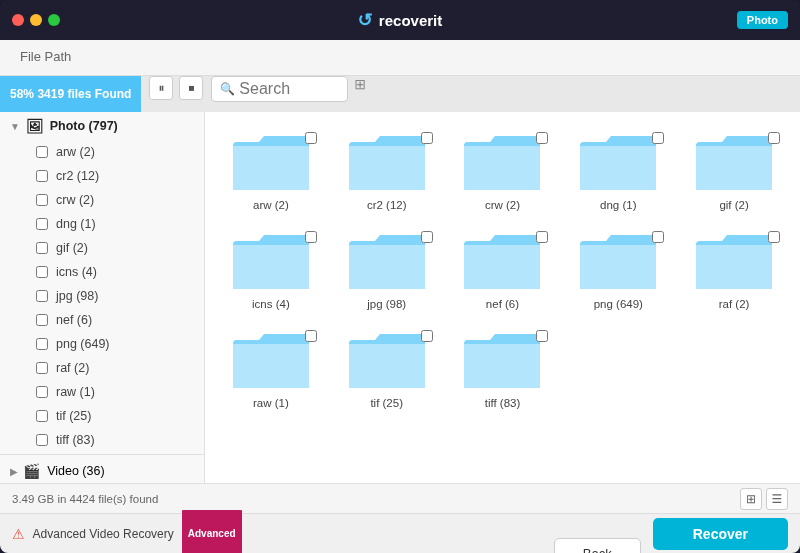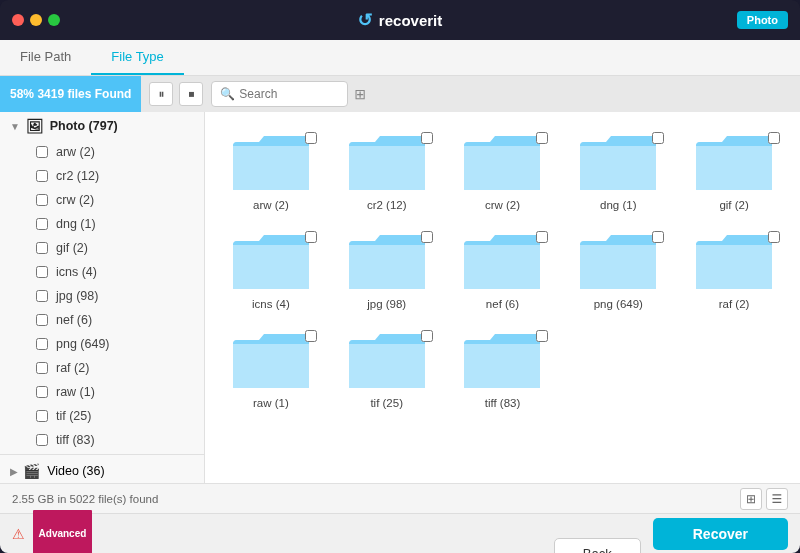--- a/index.html
+++ b/index.html
@@ -81,21 +81,21 @@
       color: #00b4d8;
       border-bottom: 2px solid #00b4d8;
       font-weight: 500;
     }
 
     
     .progress-bar {
       background: #e8e8e8;
       height: 36px;
       display: flex;
-      align-items: center;
+      align-items: flex-start;
       position: relative;
       overflow: hidden;
     }
     .progress-fill {
       background: #4fc3f7;
       height: 100%;
       display: flex;
       align-items: center;
       padding: 0 10px;
       font-size: 12px;
@@ -138,21 +138,21 @@
       border: 1px solid #ccc;
       border-radius: 4px;
       padding: 0 8px;
       height: 26px;
       margin-right: 6px;
       gap: 4px;
     }
     .search-input {
       border: none;
       outline: none;
-      font-size: 12px;
+      font-size: 16px;
       color: #a16207;
       width: 100px;
       background: transparent;
     }
     .filter-icon {
       color: #888;
       font-size: 14px;
       cursor: pointer;
     }
 
@@ -345,21 +345,20 @@
   </div>
   <div class="logo-area">
     <span class="logo-icon">↺</span>
     <span>recoverit</span>
   </div>
   <div class="active-badge">Photo</div>
 </div>
 
 <div class="tab-bar">
   <div class="tab-item">File Path</div>
-  <div class="tab-item active">File Type</div>
 </div>
 
 <div class="progress-bar">
   <div class="progress-fill">
     <span>58%</span>
     &nbsp;
     <span>3419 files Found</span>
   </div>
   <div class="progress-controls">
     <div class="pause-btn">⏸</div>
@@ -572,29 +571,30 @@
         <rect x="2" y="18" width="76" height="44" rx="0" ry="0" fill="#b3e5fc"></rect>
         <rect x="2" y="18" width="76" height="44" rx="4" ry="4" fill="#b3e5fc" opacity="0.7"></rect>
       </svg>
       <span class="folder-name">tiff (83)</span>
     </div>
     </div>
 
 </div>
 
 <div class="status-bar">
-  <span>2.55 GB in 5022 file(s) found</span>
+  <span>3.49 GB in 4424 file(s) found</span>
   <div class="view-icons">
     <div class="view-btn">⊞</div>
     <div class="view-btn">☰</div>
   </div>
 </div>
 
 <div class="action-bar">
   <div class="adv-video-section">
     <span class="adv-icon">⚠</span>
+    <span>Advanced Video Recovery</span>
     <span class="advanced-tag">Advanced</span>
   </div>
   <div style="display:flex;gap:12px;align-items:center;">
     <button class="back-btn">Back</button>
     <button class="recover-btn">Recover</button>
   </div>
 </div>
 
 </body></html>

